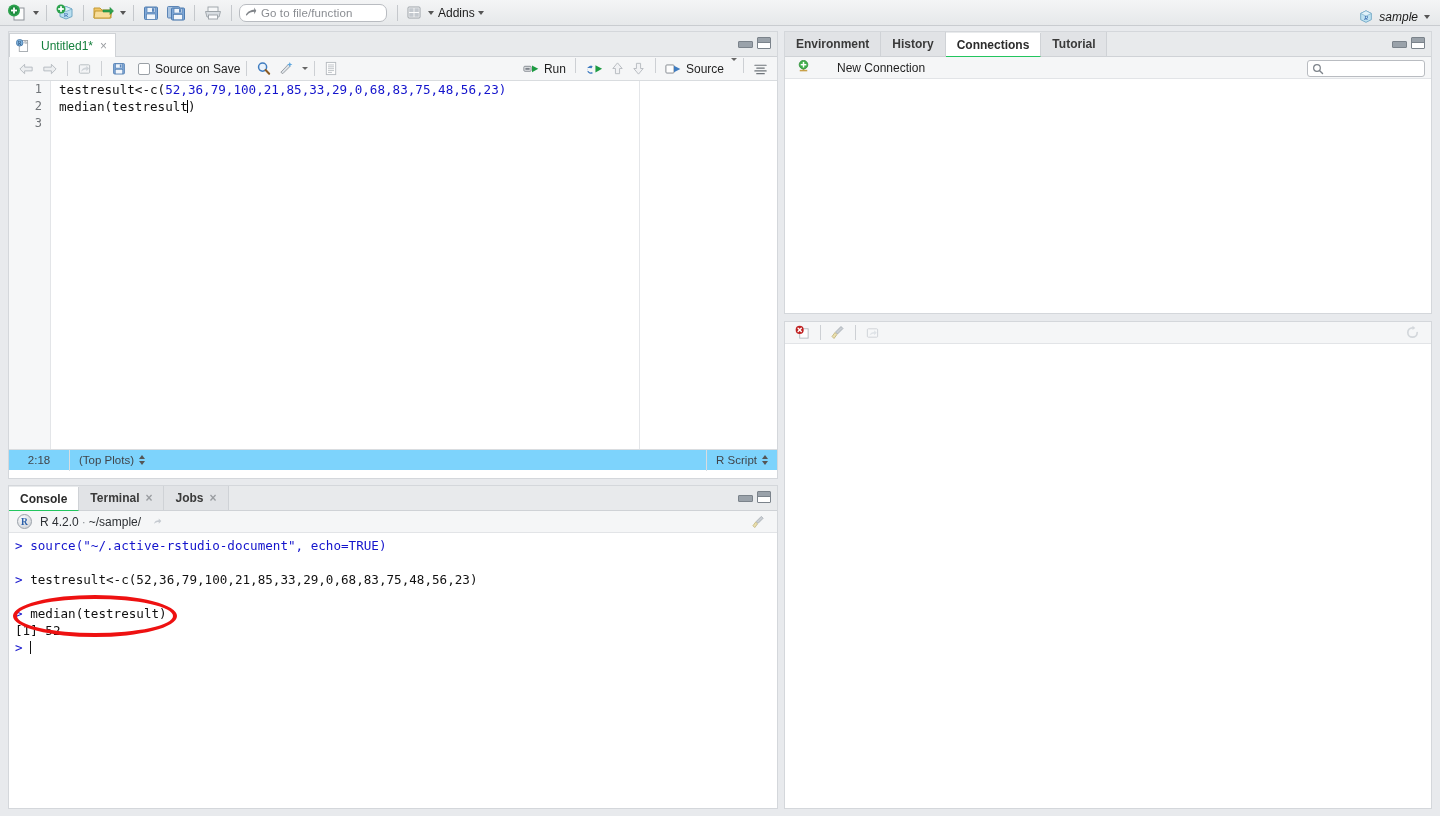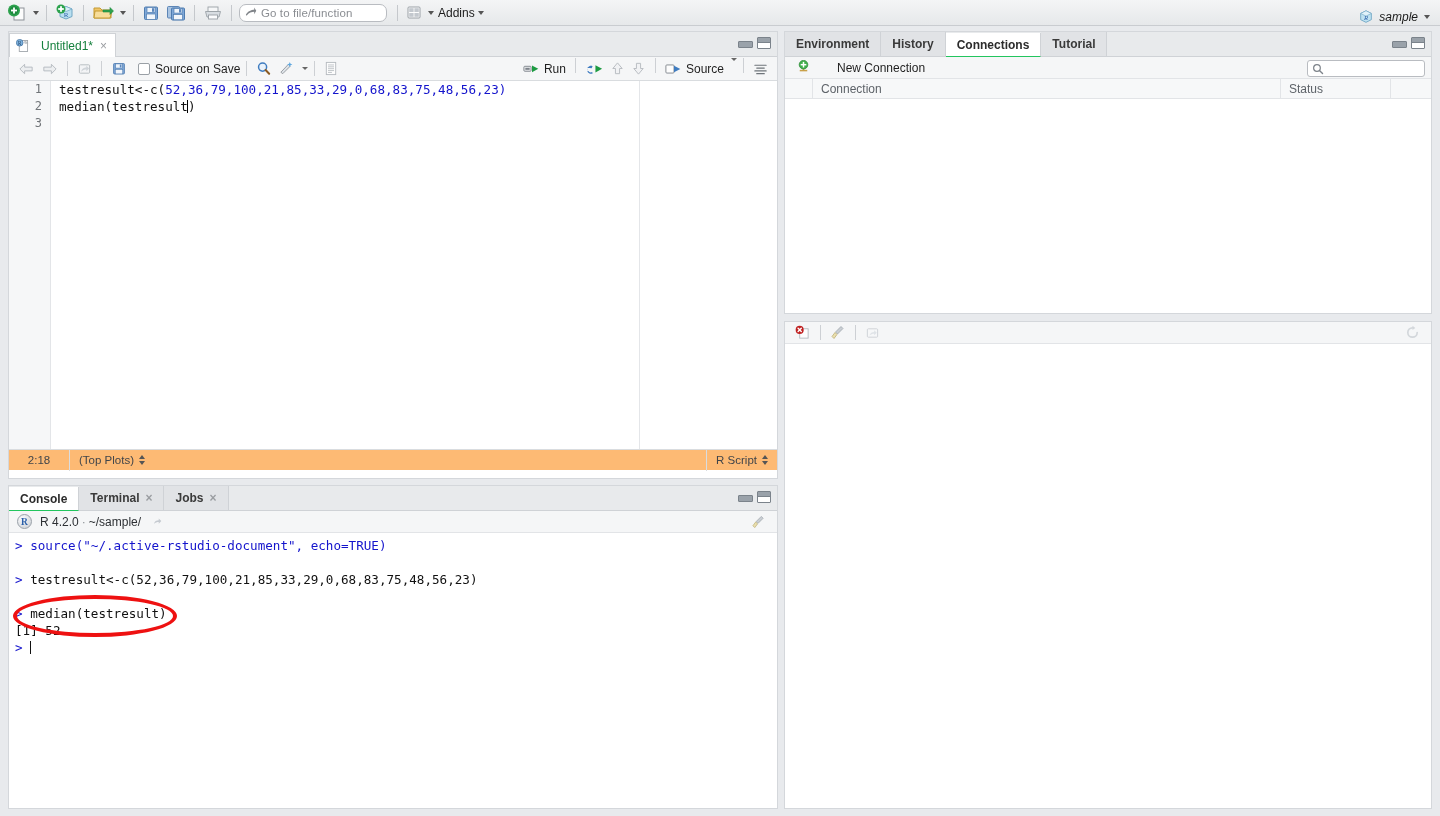--- a/index.html
+++ b/index.html
@@ -123,21 +123,21 @@
   }
   .margin-guide {
     position: absolute; left: 630px; top: 0; bottom: 0; width: 1px; background: #e4e6e9;
   }
   .tk-num { color: #1414cc; }
   .caret-bar {
     display: inline-block; width: 1px; height: 13px; background: #000;
     vertical-align: -2px; margin: 0 -0.5px;
   }
   .src-status {
-    height: 21px; background: #fdba74; border-top: 1px solid #d9dcdf;
+    height: 21px; background: #7dd3fc; border-top: 1px solid #d9dcdf;
     display: flex; align-items: center; font-size: 11.5px; color: #41454a; position: relative;
   }
   .src-status .cell { padding: 0 9px; height: 21px; display: flex; align-items: center; }
   .vsep { width: 1px; height: 21px; background: #d9dcdf; }
   .updown {
     display: inline-flex; flex-direction: column; margin-left: 5px; line-height: 0;
   }
   .updown i {
     width: 0; height: 0; border-left: 3px solid transparent; border-right: 3px solid transparent;
   }
@@ -545,26 +545,20 @@
       </div>
       <span class="newconn-lbl">New Connection</span>
       <div class="searchbox">
         <svg width="12" height="12" viewBox="0 0 14 14">
           <circle cx="5.8" cy="5.8" r="3.9" fill="none" stroke="#7d838a" stroke-width="1.4"></circle>
           <path d="M8.7 8.7 L12.3 12.3" stroke="#7d838a" stroke-width="1.6" stroke-linecap="round"></path>
         </svg>
       </div>
     </div>
 
-    <div class="table-head">
-      <div class="th" style="width:28px;"></div>
-      <div class="th" style="width:468px;">Connection</div>
-      <div class="th" style="width:110px;">Status</div>
-      <div class="th" style="flex:1;border-right:none;"></div>
-    </div>
 
     <div class="env-body"></div>
   </div>
 
   <div class="pane" id="viewer-pane">
 
     <div class="viewer-toolbar">
       <div class="tb-btn">
         <svg width="17" height="15" viewBox="0 0 18 16">
           <rect x="6" y="4" width="9" height="10" fill="#fdfdfd" stroke="#b6bbc0" stroke-width="1"></rect>

